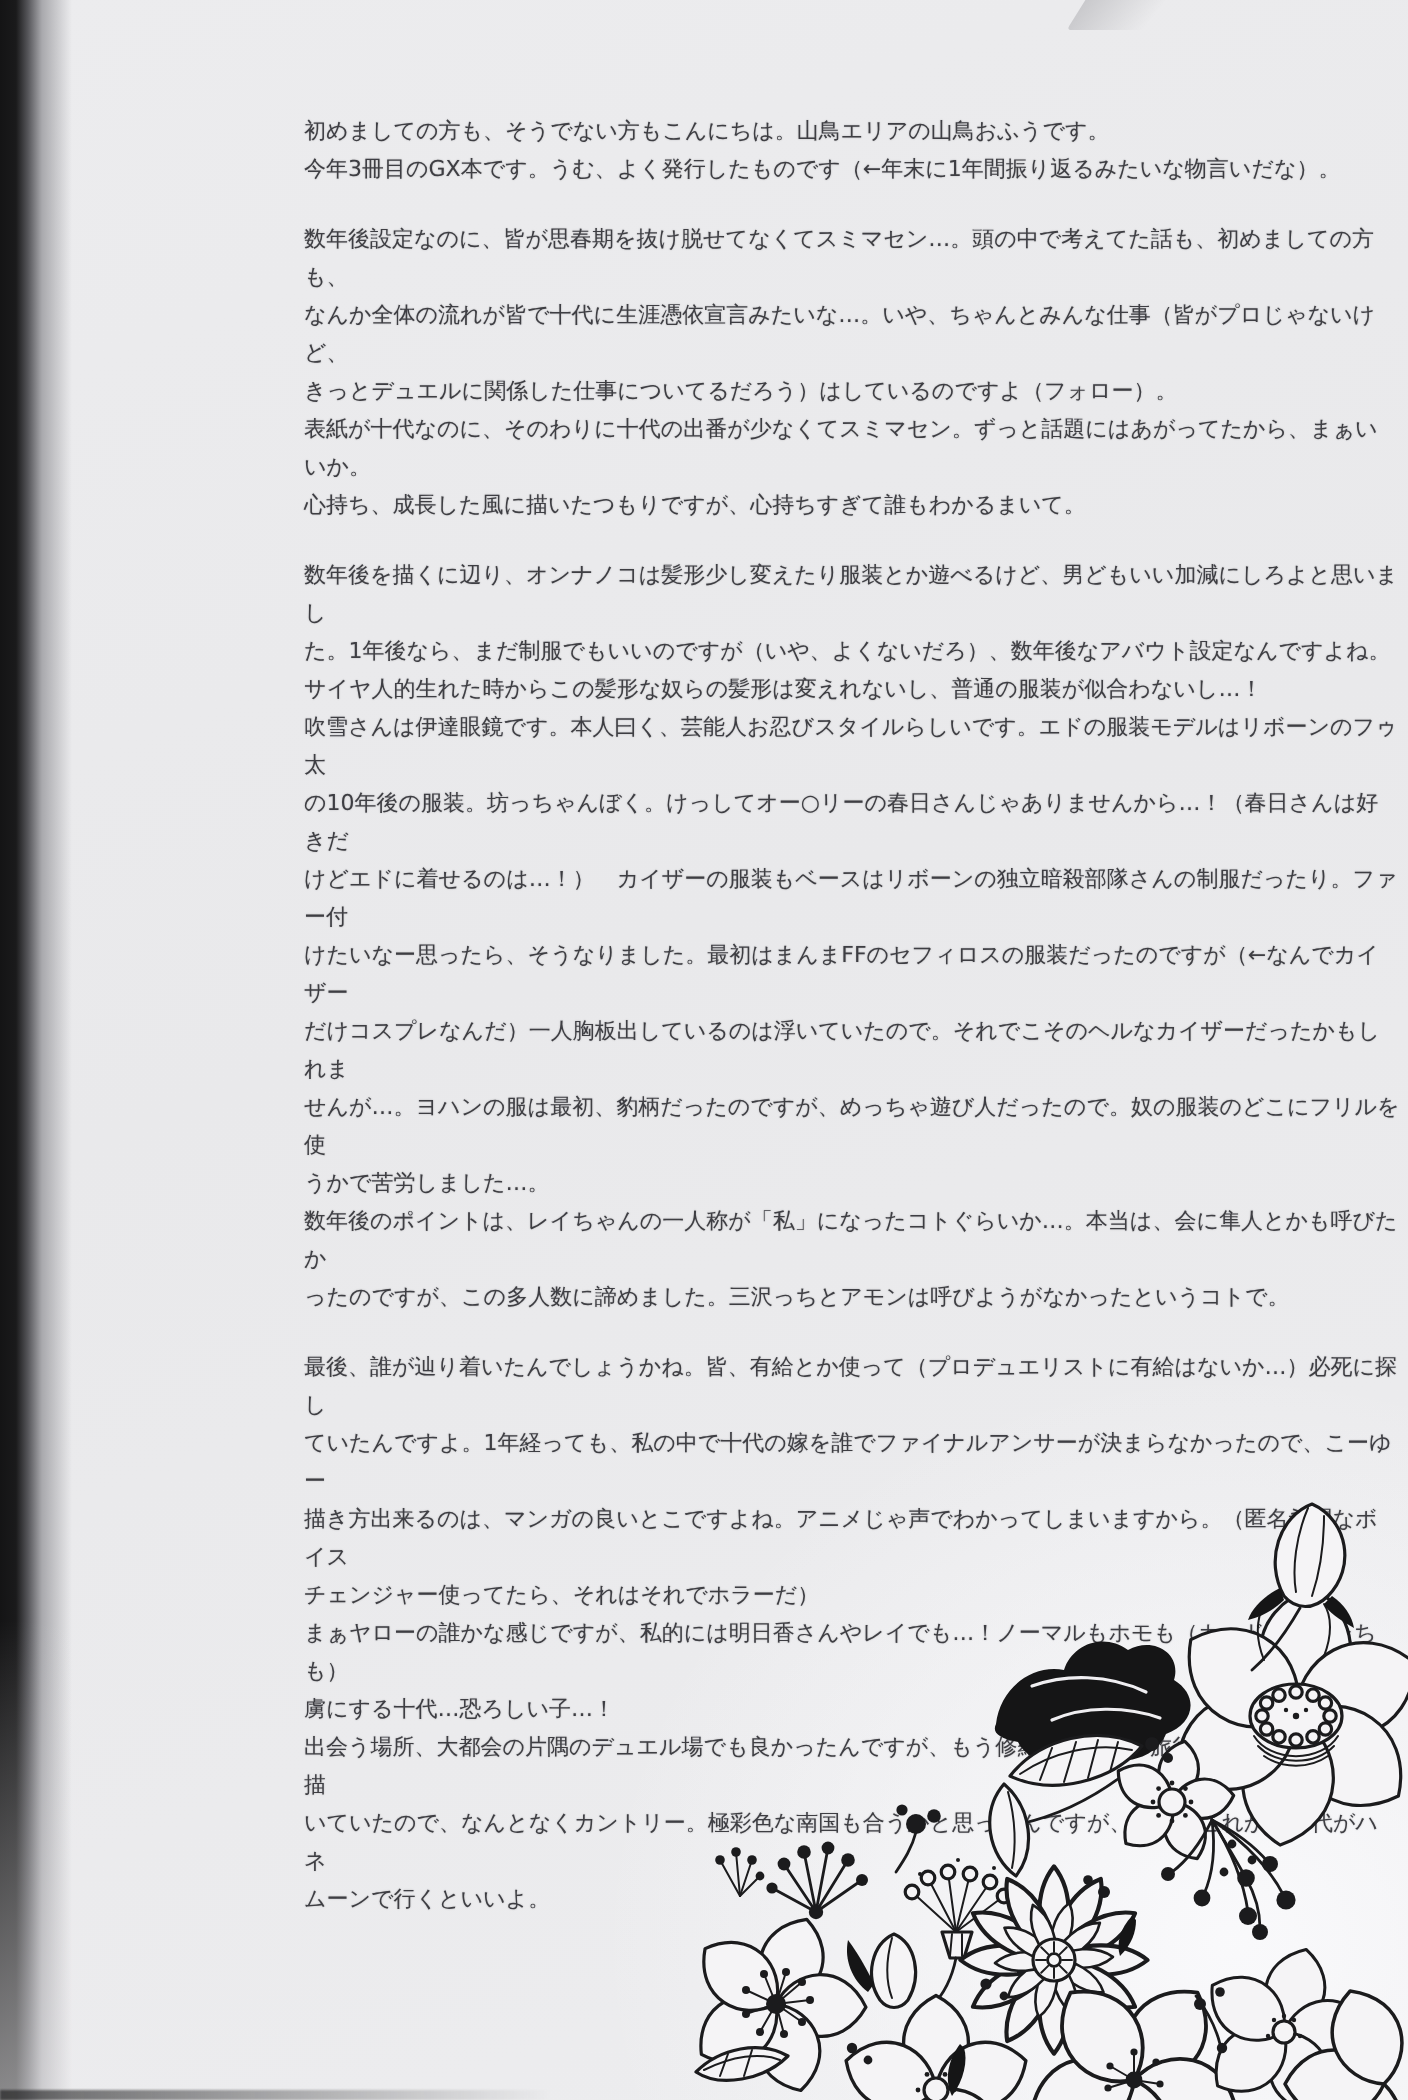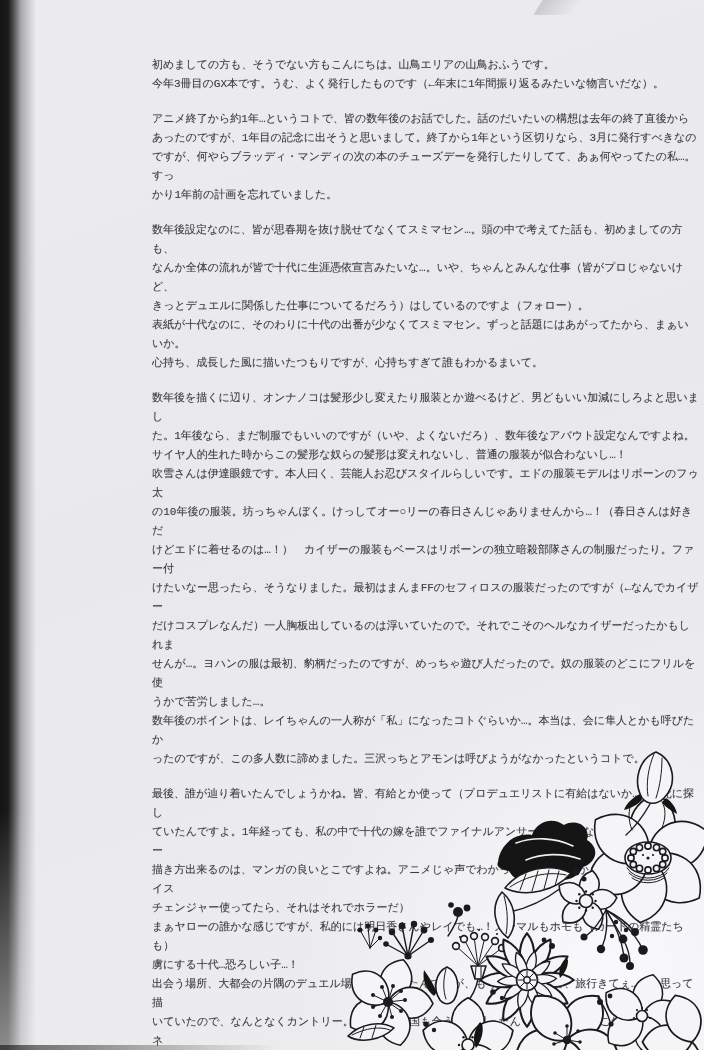--- a/index.html
+++ b/index.html
@@ -29,21 +29,21 @@
   }
   .white-patch{
     position:absolute;right:0;bottom:0;width:400px;height:360px;
     background:radial-gradient(ellipse at 78% 78%,rgba(250,250,252,0.95),rgba(250,250,252,0) 72%);
   }
   .text-col{
     position:absolute;left:152px;top:56px;width:548px;
     color:#3e3e43;font-size:11px;line-height:19px;letter-spacing:0px;
     text-shadow:0 0 0.8px rgba(62,62,67,0.38);
   }
-  .para{white-space:pre-line;margin:0 0 16px 0;font-family:Liberation Mono, monospace;}
+  .para{white-space:pre-line;margin:0 0 16px 0;}
   .flowers{position:absolute;left:330px;top:740px;}
   .wf{fill:#f5f4f6;stroke:#1b1b1d;stroke-width:1.6;stroke-linejoin:round;}
   .bk{fill:#151516;stroke:none;}
   .ln{fill:none;stroke:#1b1b1d;stroke-width:1.4;stroke-linecap:round;}
   .tn{fill:none;stroke:#1b1b1d;stroke-width:1;stroke-linecap:round;}
   .wl{fill:none;stroke:#efeef1;stroke-width:1.6;stroke-linecap:round;}
   .dt{fill:#1b1b1d;stroke:none;}
 </style>
 </head>
 <body>
@@ -52,24 +52,20 @@
 
   <div class="white-patch"></div>
   <div class="gutter"></div>
   <div class="gutter-bottom-soften"></div>
   <div class="bottom-shadow"></div>
   <div class="smudge"></div>
 
   <div class="text-col">
     <p class="para">初めましての方も、そうでない方もこんにちは。山鳥エリアの山鳥おふうです。
 今年3冊目のGX本です。うむ、よく発行したものです（←年末に1年間振り返るみたいな物言いだな）。</p>
-    <p class="para">アニメ終了から約1年…というコトで、皆の数年後のお話でした。話のだいたいの構想は去年の終了直後から
-あったのですが、1年目の記念に出そうと思いまして。終了から1年という区切りなら、3月に発行すべきなの
-ですが、何やらブラッディ・マンディの次の本のチューズデーを発行したりしてて、あぁ何やってたの私…。すっ
-かり1年前の計画を忘れていました。</p>
     <p class="para">数年後設定なのに、皆が思春期を抜け脱せてなくてスミマセン…。頭の中で考えてた話も、初めましての方も、
 なんか全体の流れが皆で十代に生涯憑依宣言みたいな…。いや、ちゃんとみんな仕事（皆がプロじゃないけど、
 きっとデュエルに関係した仕事についてるだろう）はしているのですよ（フォロー）。
 表紙が十代なのに、そのわりに十代の出番が少なくてスミマセン。ずっと話題にはあがってたから、まぁいいか。
 心持ち、成長した風に描いたつもりですが、心持ちすぎて誰もわかるまいて。</p>
     <p class="para">数年後を描くに辺り、オンナノコは髪形少し変えたり服装とか遊べるけど、男どもいい加減にしろよと思いまし
 た。1年後なら、まだ制服でもいいのですが（いや、よくないだろ）、数年後なアバウト設定なんですよね。
 サイヤ人的生れた時からこの髪形な奴らの髪形は変えれないし、普通の服装が似合わないし…！
 吹雪さんは伊達眼鏡です。本人曰く、芸能人お忍びスタイルらしいです。エドの服装モデルはリボーンのフゥ太
 の10年後の服装。坊っちゃんぼく。けっしてオー○リーの春日さんじゃありませんから…！（春日さんは好きだ

